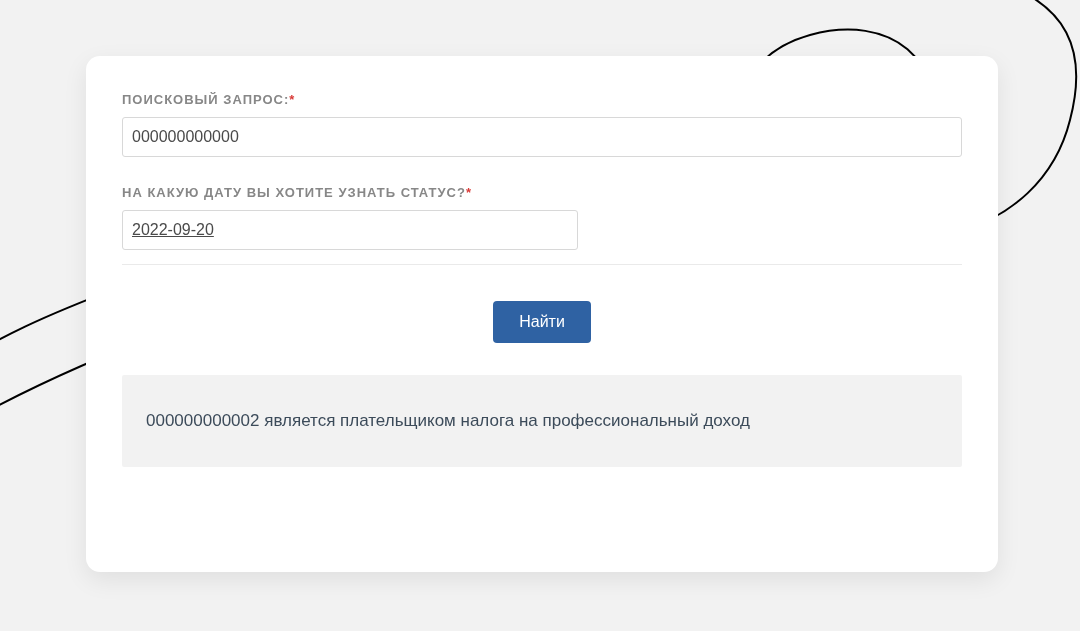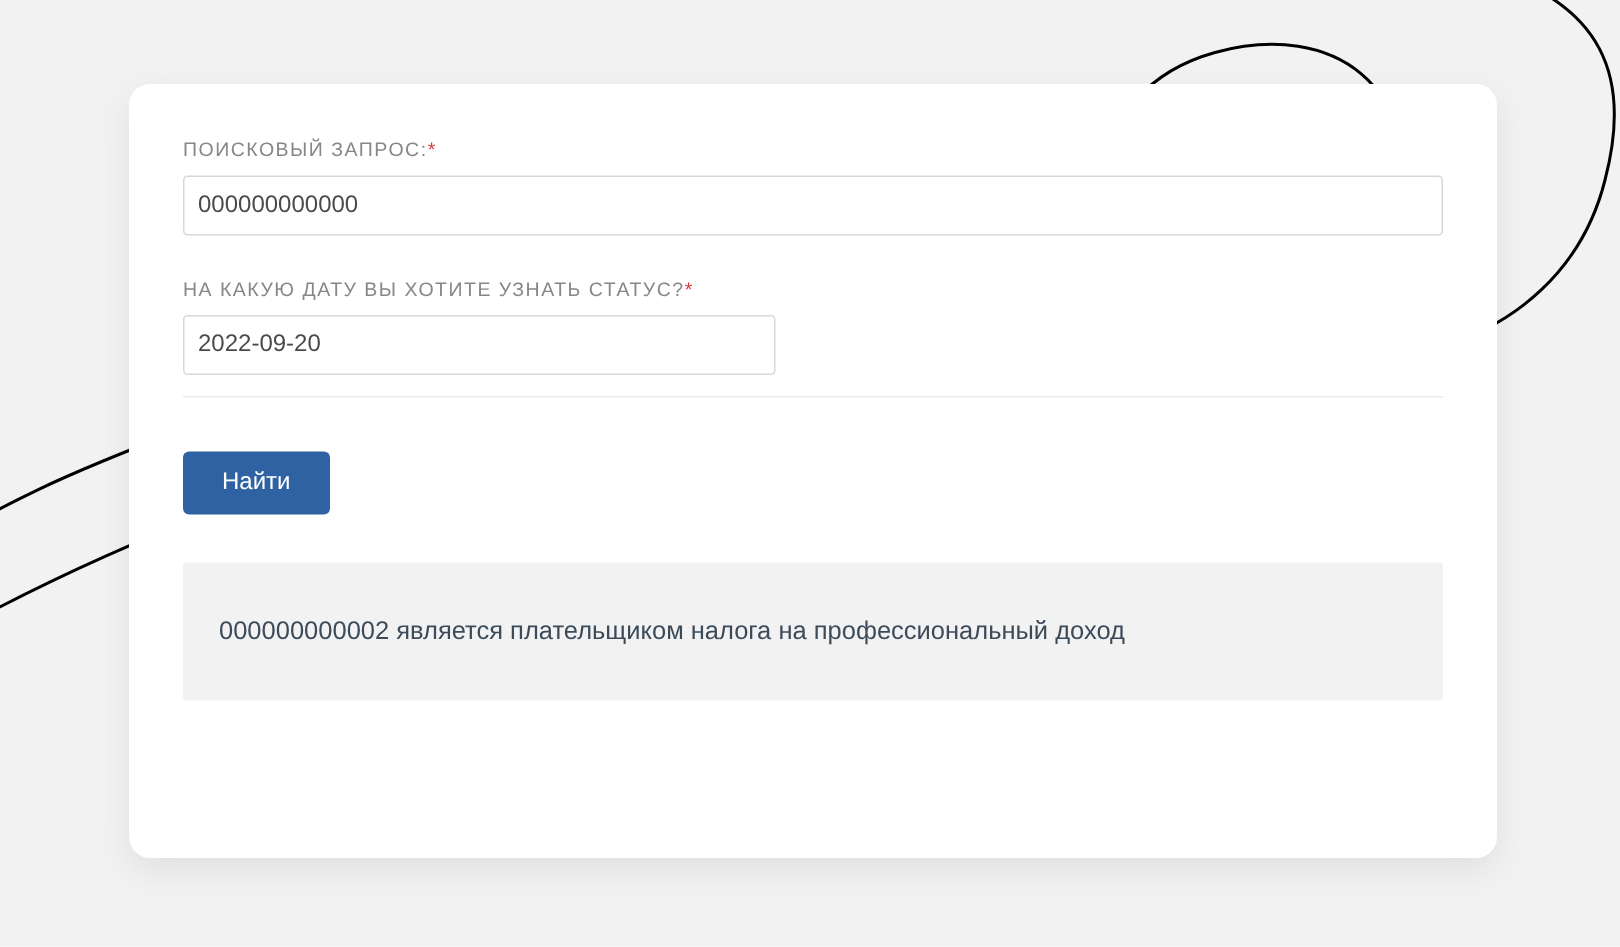--- a/index.html
+++ b/index.html
@@ -45,21 +45,21 @@
     border-radius: 14px;
     box-shadow: 0 8px 24px rgba(0,0,0,0.08);
     box-sizing: border-box;
     padding: 36px 36px 40px 36px;
     z-index: 1;
   }
 
   .field-label {
     font-size: 13px;
     letter-spacing: 1px;
-    font-weight: 400;
+    font-weight: 700;
     color: #878787;
     text-transform: uppercase;
     margin-bottom: 10px;
   }
   .req {
     color: #d93a37;
   }
 
   .text-input {
     width: 100%;
@@ -67,41 +67,42 @@
     box-sizing: border-box;
     border: 1px solid #d8d8d8;
     border-radius: 3px;
     padding: 0 9px;
     font-size: 16px;
     color: #4a4a4a;
     outline: none;
     background: #fff;
   }
   .text-input.short {
-    width: 395px;
+    width: 456px;
+    text-decoration: underline;
   }
 
   .field-block { margin-bottom: 28px; }
   .field-block.mb-small { margin-bottom: 14px; }
 
   .divider {
     border: none;
     border-top: 1px solid #eaeaea;
     margin: 0;
   }
 
   .hint {
     font-size: 12px;
     color: #8a8a8a;
     margin-top: 12px;
   }
 
   .actions {
     display: flex;
-    justify-content: flex-start;
+    justify-content: center;
     margin-top: 36px;
   }
   .btn-primary {
     background: #2f62a3;
     color: #ffffff;
     border: none;
     border-radius: 4px;
     height: 42px;
     padding: 0 26px;
     font-size: 16px;

